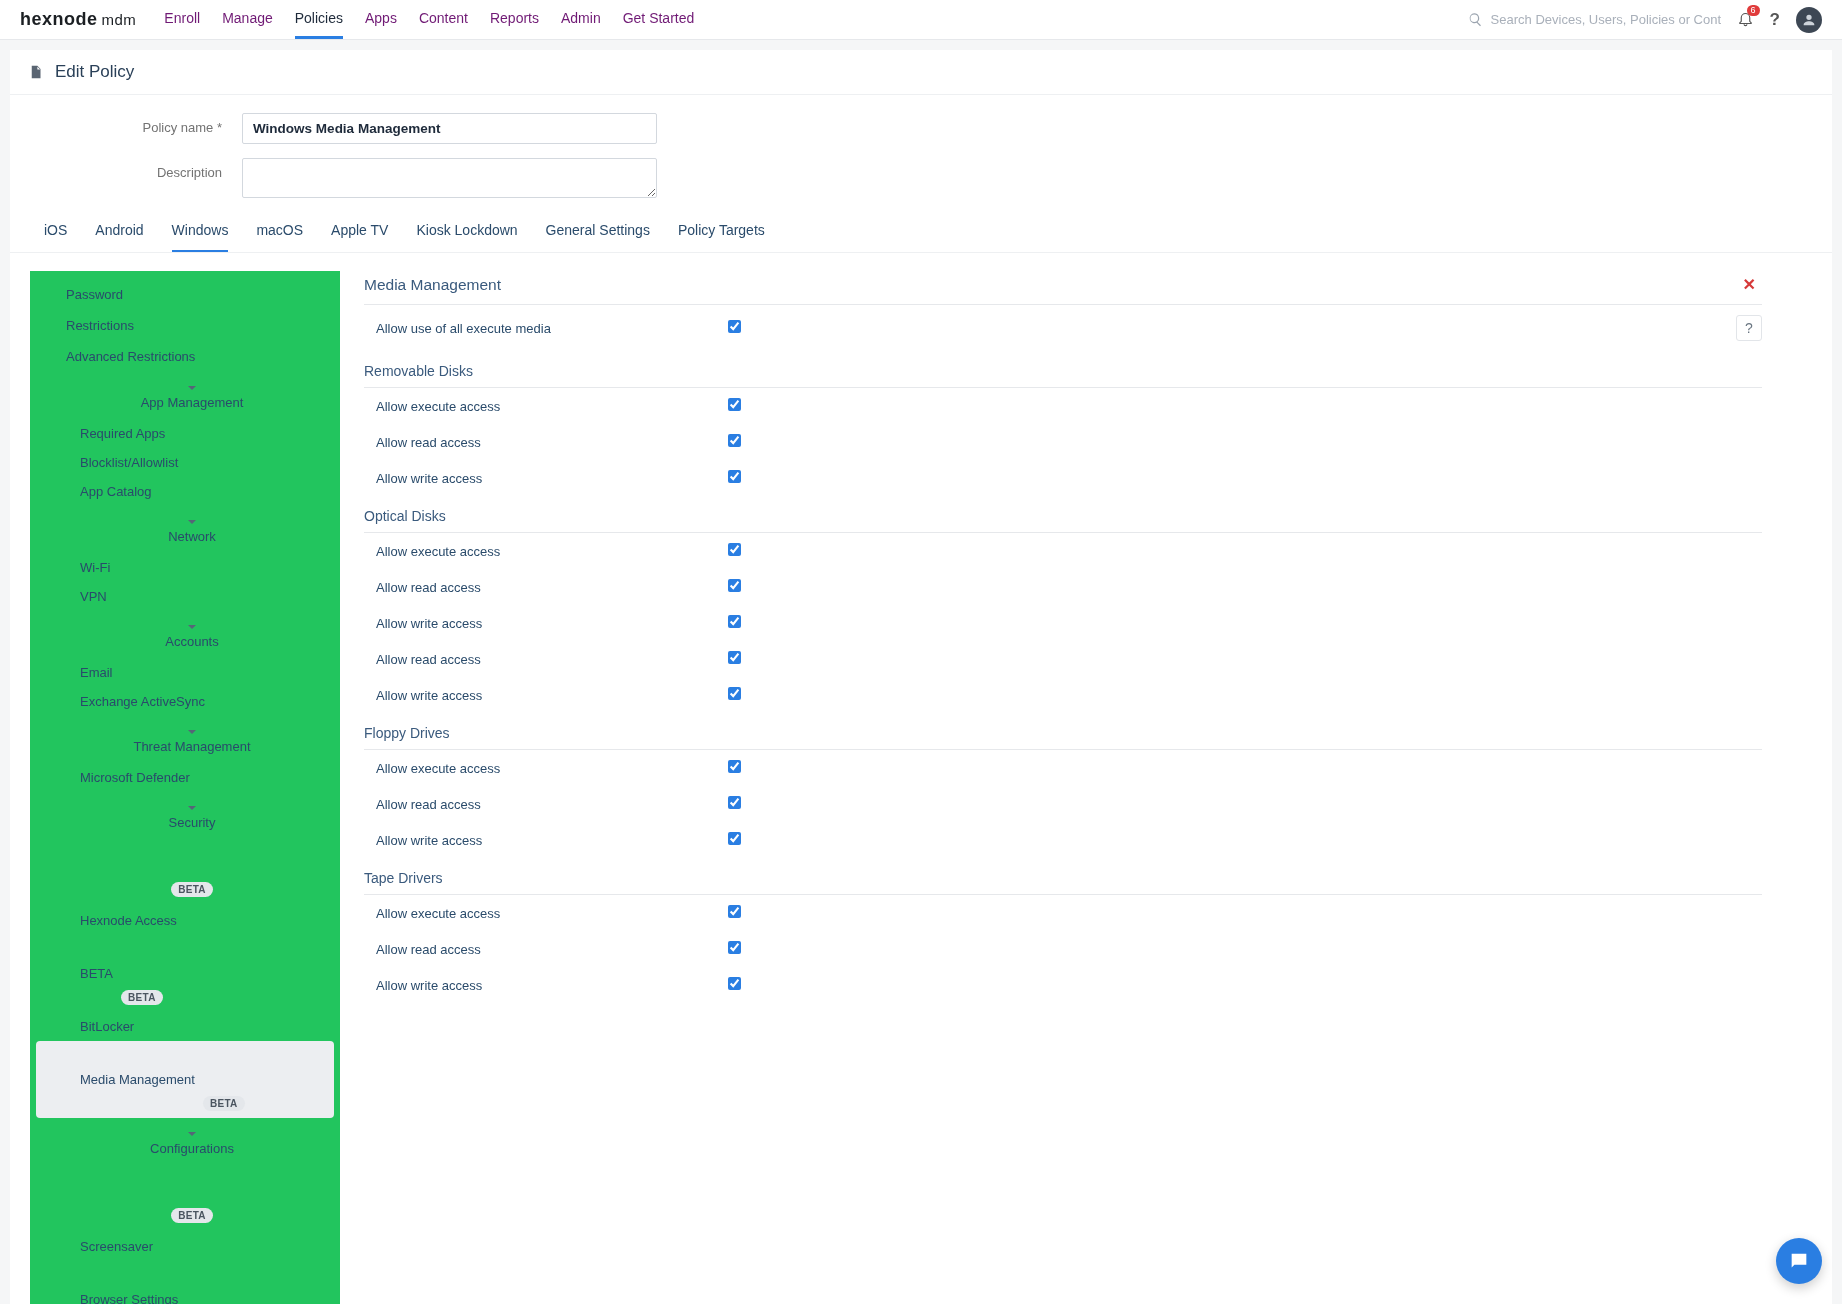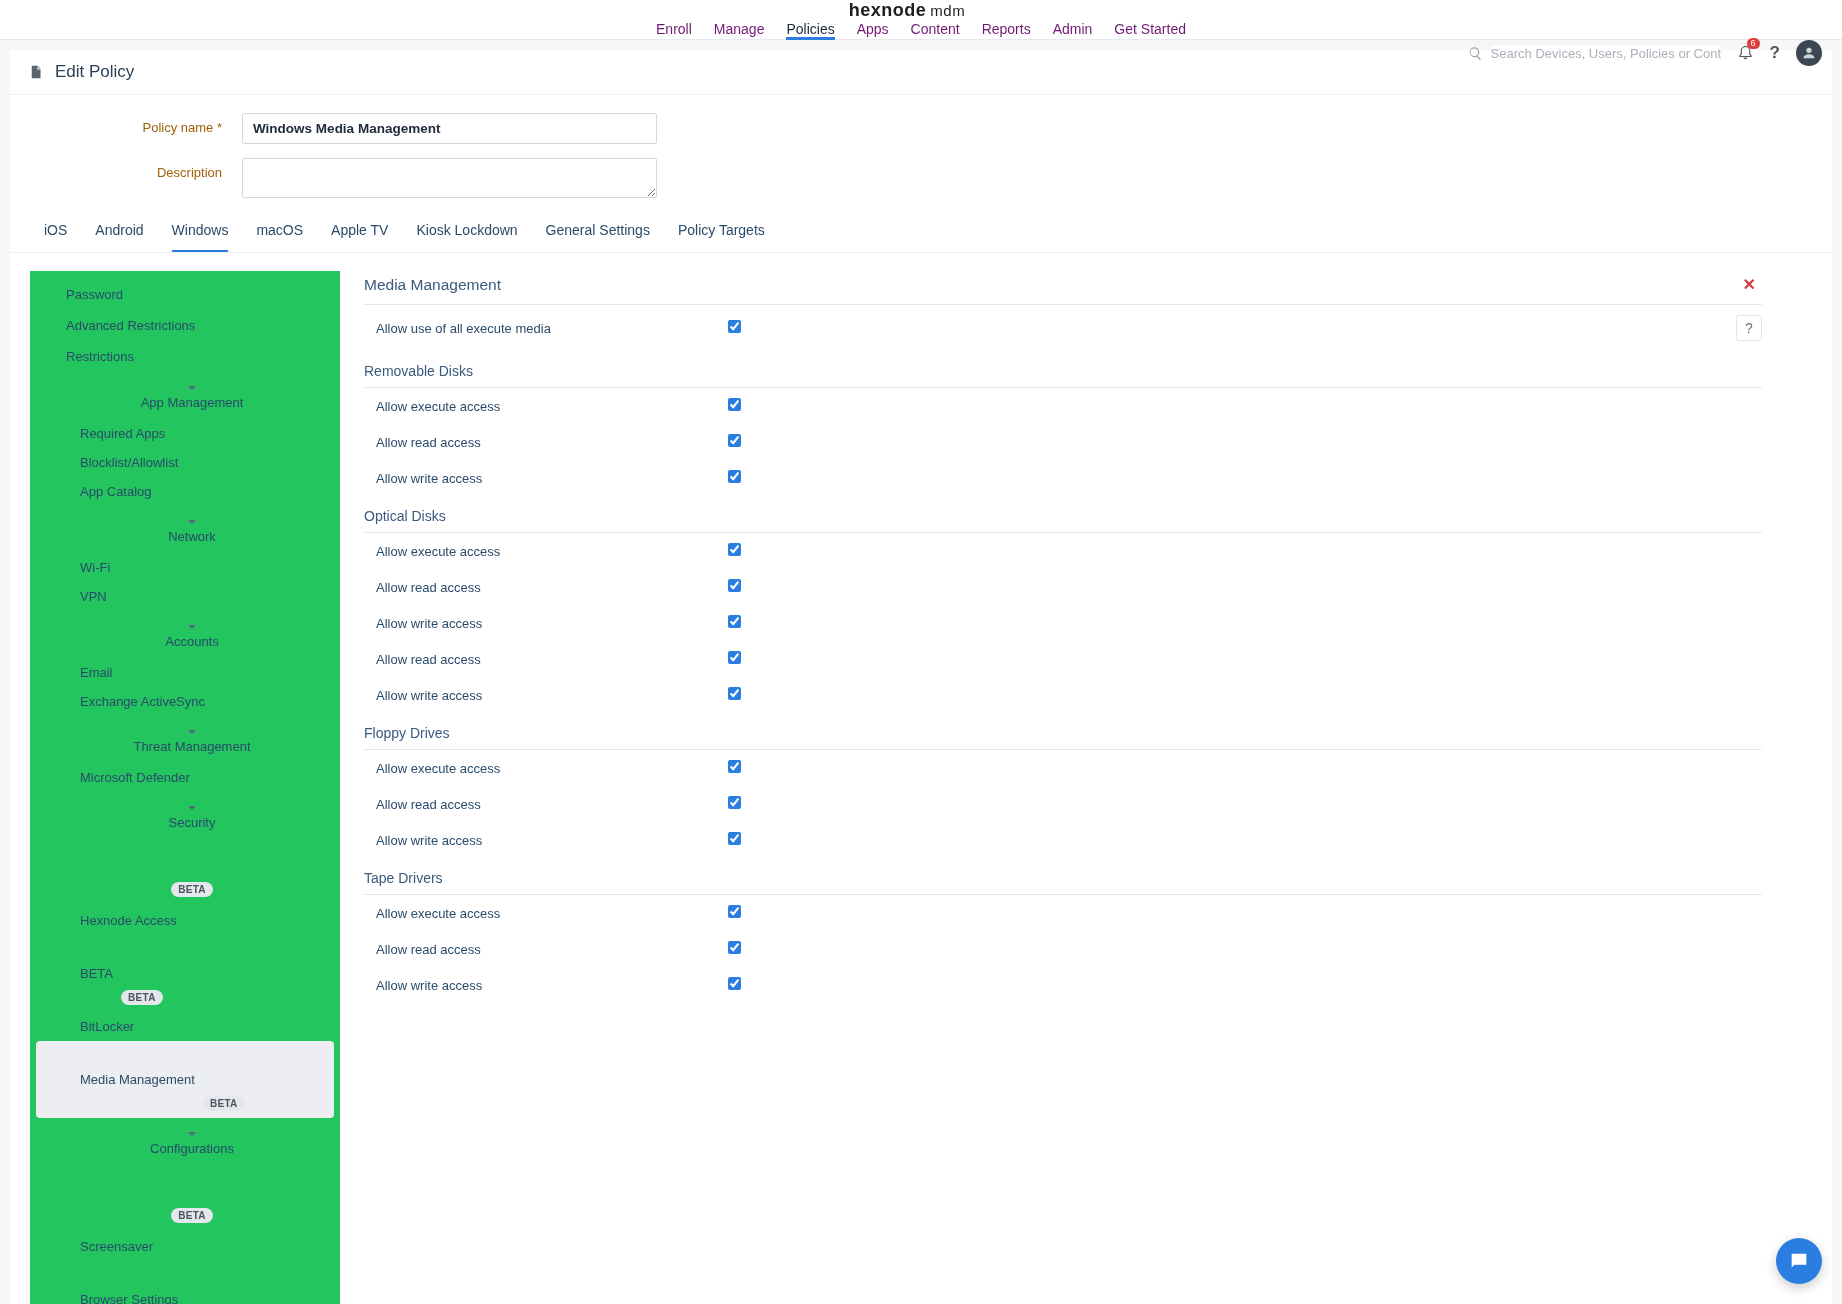--- a/index.html
+++ b/index.html
@@ -1,19 +1,19 @@
 <!DOCTYPE html>
 <html><head>
 <meta charset="utf-8">
 <style>
   * { box-sizing: border-box; margin:0; padding:0; }
   body { font-family: "Segoe UI", "Helvetica Neue", Arial, sans-serif; font-size:14px; color:#1e2a3a; background:#f5f6f7; }
 
   
-  .topbar { background:#fff; height:40px; display:flex; align-items:center; padding:0 20px; border-bottom:1px solid #e6e8eb;flex-direction:column; }
+  .topbar { background:#fff; height:40px; display:flex; align-items:center; padding:0 20px; border-bottom:1px solid #e6e8eb; }
   .logo { font-weight:700; font-size:18px; letter-spacing:0.5px; color:#1b1f23; margin-right:28px;}
   .logo .mdm { font-weight:400; font-size:15px; margin-left:4px;}
   .topnav { display:flex; gap:22px; height:100%; align-items:center;}
   .topnav-item { color:#701a75; font-size:14px; height:100%; display:flex; align-items:center; border-bottom:3px solid transparent; cursor:pointer;}
   .topnav-item.active { border-bottom-color:#2a7ee2; color:#1e2a3a;}
   .topbar-right { margin-left:auto; display:flex; align-items:center; gap:16px;}
   .search-wrap { display:flex; align-items:center; color:#9aa3ae;}
   .search-wrap svg { width:15px; height:15px; margin-right:8px; fill:#9aa3ae;}
   .search-input { border:none; outline:none; font-size:13px; width:230px; color:#555;}
   .search-input::placeholder{ color:#a9b0ba;}
@@ -26,21 +26,21 @@
 
   
   .page-wrap { margin:10px; background:#fff;}
   .page-title-bar { padding:12px 18px; border-bottom:1px solid #eef0f2; display:flex; align-items:center; gap:12px;}
   .page-title-bar svg{ width:15px;height:18px; fill:#5a6572;}
   .page-title { font-size:17px; font-weight:500; color:#2a4058;}
 
   
   .form-area { padding:18px 22px 0 22px;}
   .form-row { display:flex; align-items:flex-start; margin-bottom:14px;}
-  .form-label { width:210px; text-align:right; padding-right:20px; font-size:13px; color:#a16207; padding-top:7px;}
+  .form-label { width:210px; text-align:right; padding-right:20px; font-size:13px; color:#737373; padding-top:7px;}
   .form-input { width:415px; padding:7px 10px; border:1px solid #d3d8de; border-radius:2px; font-size:13.5px; font-weight:600; color:#1e2a3a; outline:none;}
   .form-textarea { width:415px; height:40px; padding:6px 10px; border:1px solid #d3d8de; border-radius:2px; resize:both; font-family:inherit; font-size:13px; outline:none;}
 
   
   .platform-tabs { display:flex; gap:28px; padding:0 34px; border-bottom:1px solid #eef0f2;}
   .ptab { padding:10px 0 12px 0; font-size:14px; color:#2a4b6b; cursor:pointer; border-bottom:2px solid transparent;}
   .ptab.active { border-bottom-color:#2a7ee2;}
 
   
   .body-row { display:flex; padding:18px 20px 40px 20px; gap:24px;}
@@ -138,22 +138,22 @@
       <div class="ptab">Apple TV</div>
       <div class="ptab">Kiosk Lockdown</div>
       <div class="ptab">General Settings</div>
       <div class="ptab">Policy Targets</div>
     </div>
 
   <div class="body-row">
 
     <div class="sidebar" id="sidebar">
         <div class="side-item top">Password</div>
+        <div class="side-item top">Restrictions</div>
         <div class="side-item top">Advanced Restrictions</div>
-        <div class="side-item top">Restrictions</div>
         <div class="side-group">
           <span class="caret"><svg viewBox="0 0 10 10">
               <path d="M1 3l4 4 4-4z"></path>
             </svg></span>
           <span>App Management</span>
         </div>
         <div class="side-sub">
           <span>Required Apps</span>
         </div>
         <div class="side-sub">

